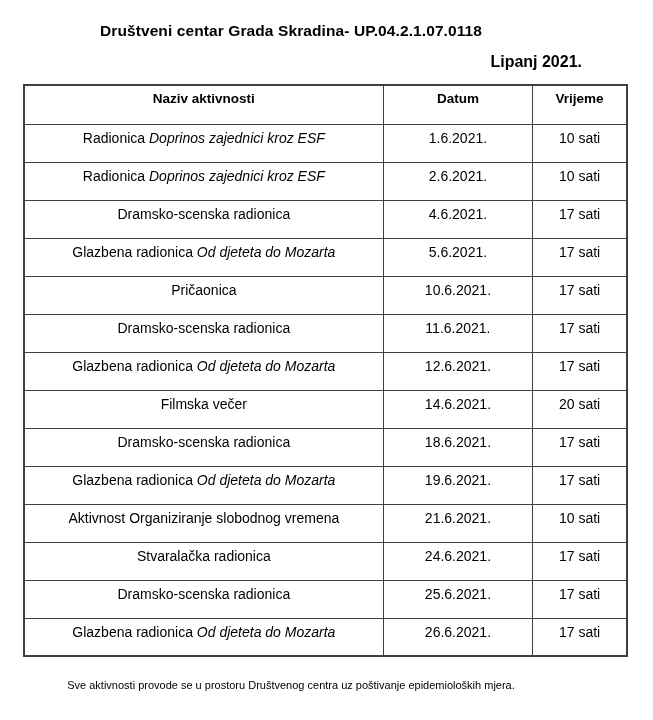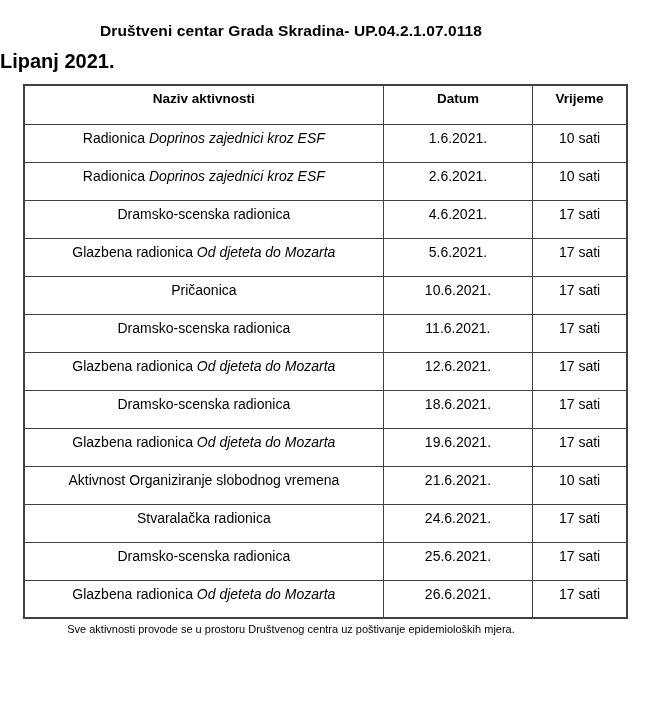--- a/index.html
+++ b/index.html
@@ -24,22 +24,22 @@
     padding-top: 21px;
     text-align: center;
     font-size: 15.5px;
     font-weight: bold;
     line-height: 19px;
     letter-spacing: 0.1px;
   }
   .doc-subtitle {
     margin: 0;
     padding-top: 12px;
-    text-align: left;
-    font-size: 20px;
+    text-align: right;
+    font-size: 16px;
     font-weight: bold;
     line-height: 19px;
   }
   table.schedule {
     border-collapse: collapse;
     table-layout: fixed;
     margin-left: 23px;
     margin-top: 13px;
     width: 605px;
     border: 2px solid #404040;
@@ -65,21 +65,21 @@
     font-size: 13.5px;
   }
   .col-name  { width: 358px; }
   .col-date  { width: 149px; }
   .col-time  { width: 94px;  }
   .italic-part {
     font-style: italic;
   }
   .footer-note {
     margin: 0;
-    padding-top: 4px;
+    padding-top: 22px;
     text-align: center;
     font-size: 11px;
     line-height: 13px;
   }
 </style>
 </head>
 <body>
 
 <div class="page">
 
@@ -131,20 +131,25 @@
           <td><span>Dramsko-scenska radionica</span></td>
           <td>11.6.2021.</td>
           <td>17 sati</td>
         </tr>
         <tr>
           <td><span>Glazbena radionica </span><span class="italic-part">Od djeteta do Mozarta</span></td>
           <td>12.6.2021.</td>
           <td>17 sati</td>
         </tr>
         <tr>
+          <td><span>Filmska večer</span></td>
+          <td>14.6.2021.</td>
+          <td>20 sati</td>
+        </tr>
+        <tr>
           <td><span>Dramsko-scenska radionica</span></td>
           <td>18.6.2021.</td>
           <td>17 sati</td>
         </tr>
         <tr>
           <td><span>Glazbena radionica </span><span class="italic-part">Od djeteta do Mozarta</span></td>
           <td>19.6.2021.</td>
           <td>17 sati</td>
         </tr>
         <tr>

